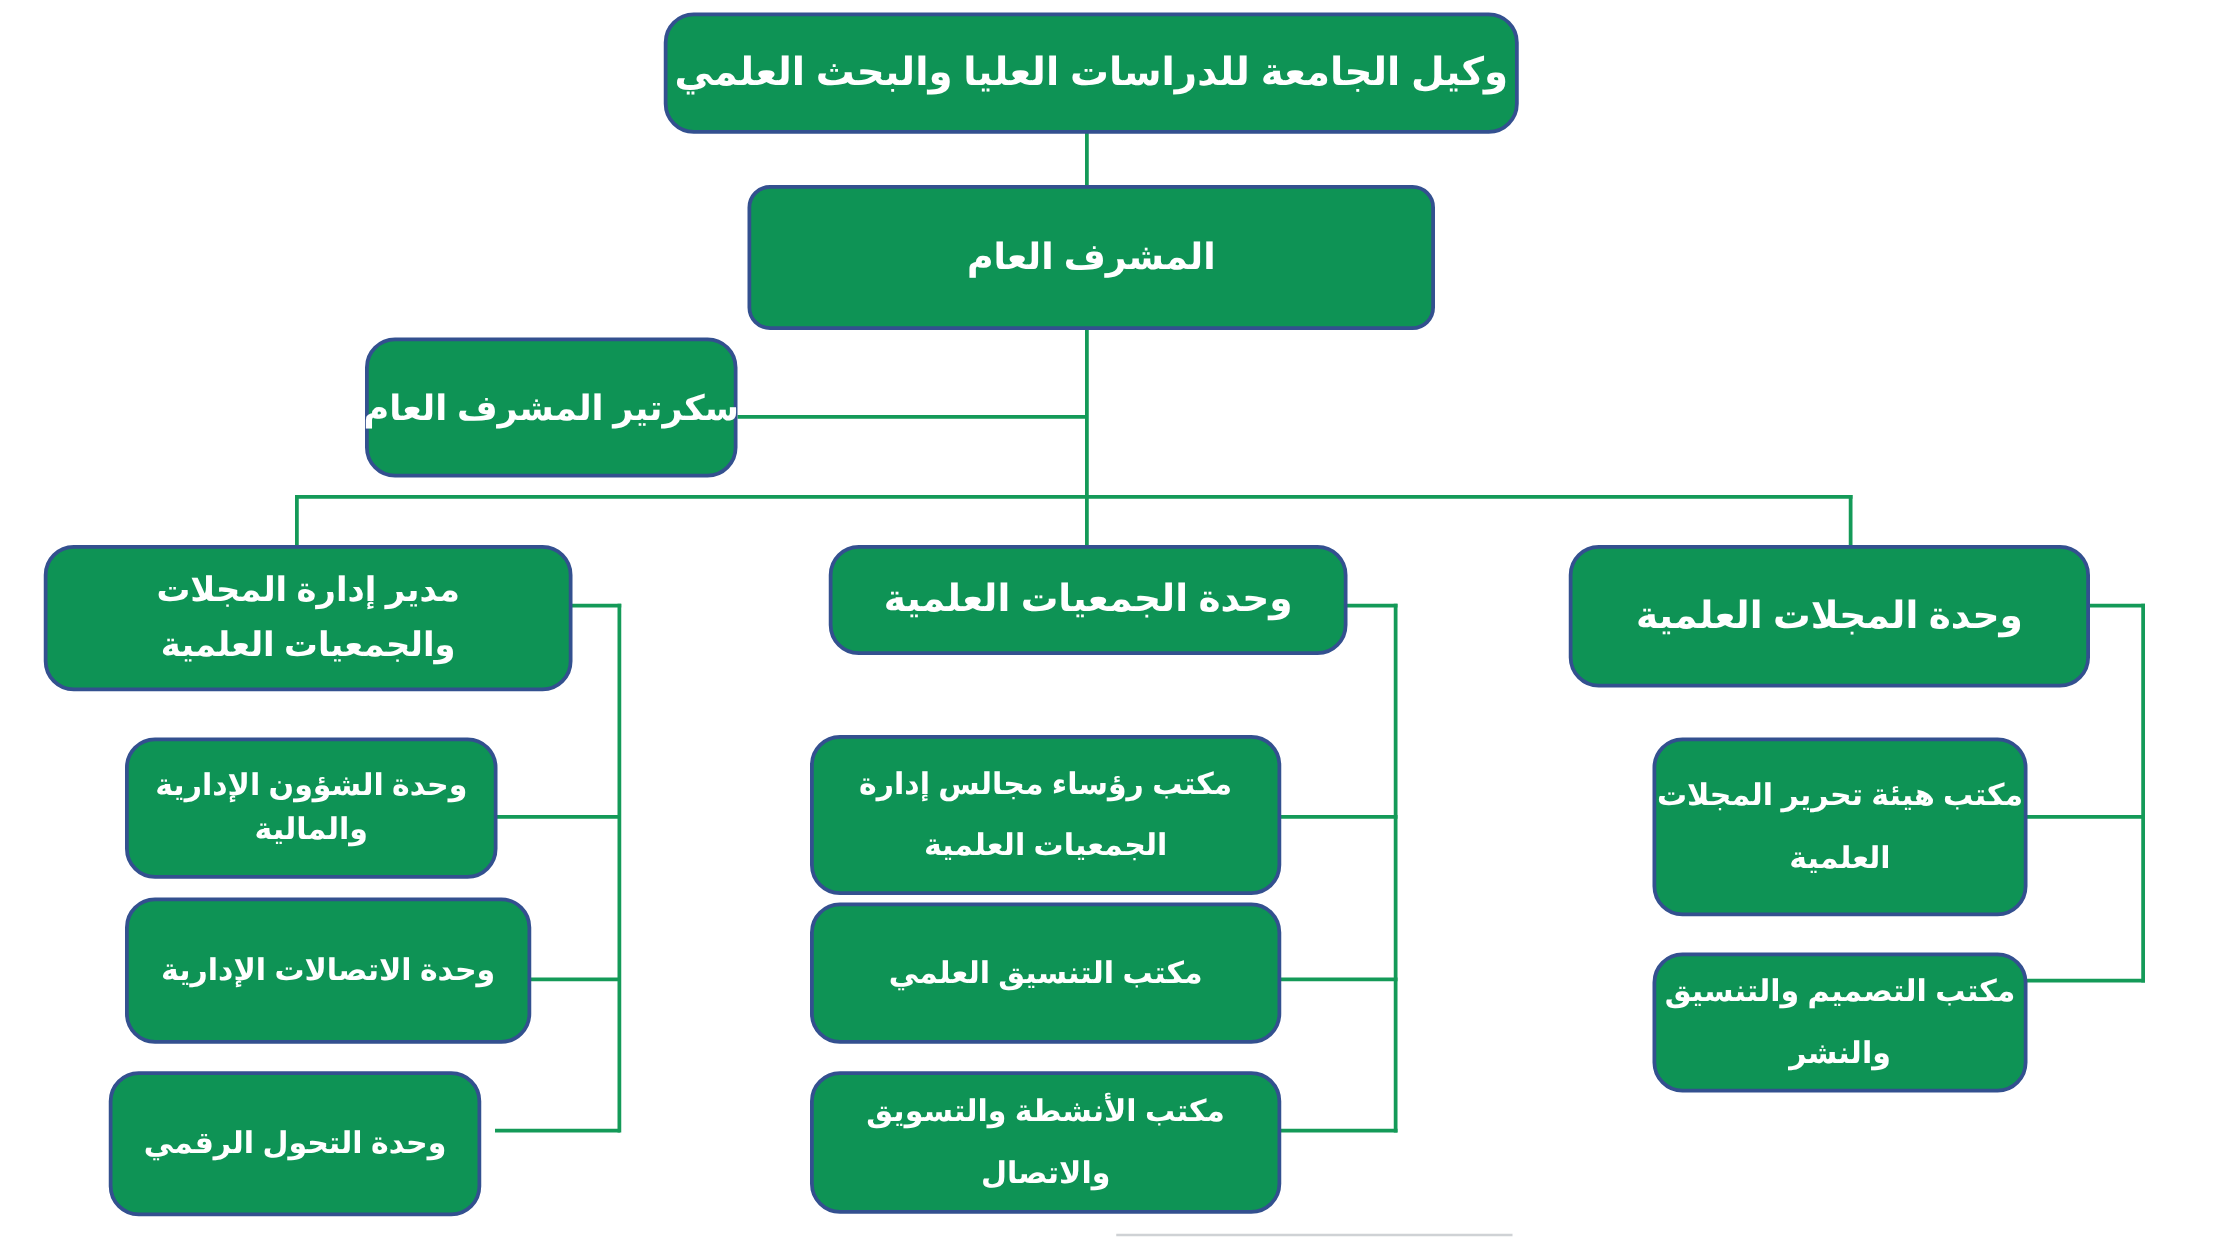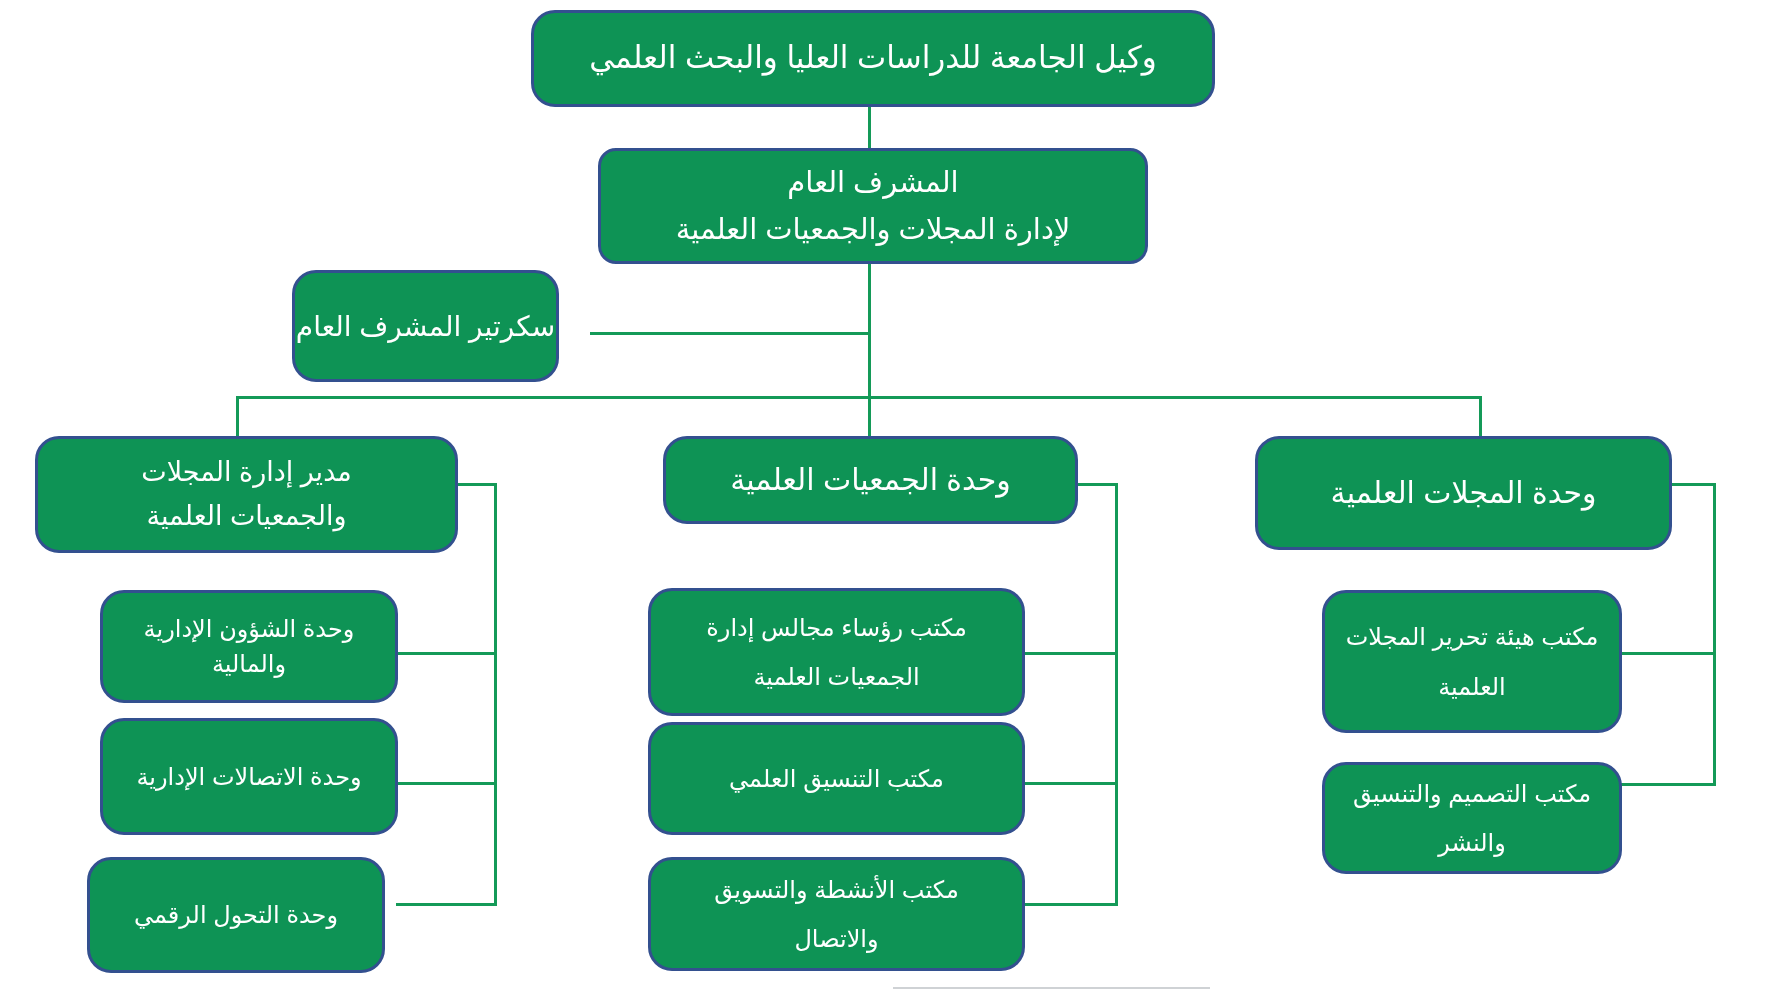--- a/index.html
+++ b/index.html
@@ -20,21 +20,21 @@
     box-sizing: border-box;
     background: var(--box-fill, #0E9355);
     border: 3px solid var(--box-border, #33508F);
     border-radius: 24px;
     color: var(--box-text, #ffffff);
     display: flex;
     flex-direction: column;
     align-items: center;
     justify-content: center;
     text-align: center;
-    font-weight: normal;
+    font-weight: bold;
     direction: rtl;
     line-height: 1.25;
     padding: 0 14px;
   }
   .node .line { display: block; white-space: nowrap; }
   .lh-supervisor { line-height: 1.62; border-radius: 18px; }
   .lh-branch     { line-height: 1.62; }
   .lh-tight      { line-height: 1.45; border-radius: 24px; }
   .lh-loose      { line-height: 2.05; }
   .h-line, .v-line {
@@ -78,24 +78,23 @@
   <div class="v-line" style="left:1713px;top:483px;height:303px"></div>
   <div class="h-line" style="left:1620px;top:652px;width:96px"></div>
   <div class="h-line" style="left:1620px;top:783px;width:96px"></div>
 
   <div class="node" style="left:531px;top:10px;width:684px;height:97px;font-size:31px">
     <span class="line">وكيل الجامعة للدراسات العليا والبحث العلمي</span>
   </div>
 
   <div class="node lh-supervisor" style="left:598px;top:148px;width:550px;height:116px;font-size:29px">
     <span class="line">المشرف العام</span>
-    <span class="line">لإدارة المجلات والجمعيات العلمية</span>
   </div>
 
-  <div class="node" style="left:292px;top:270px;width:267px;height:112px;font-size:28px">
+  <div class="node" style="left:292px;top:270px;width:298px;height:112px;font-size:28px">
     <span class="line">سكرتير المشرف العام</span>
   </div>
 
   <div class="node lh-branch" style="left:35px;top:436px;width:423px;height:117px;font-size:27px">
     <span class="line">مدير إدارة المجلات</span>
     <span class="line">والجمعيات العلمية</span>
   </div>
 
   <div class="node" style="left:663px;top:436px;width:415px;height:88px;font-size:30px">
     <span class="line">وحدة الجمعيات العلمية</span>
@@ -103,21 +102,21 @@
 
   <div class="node" style="left:1255px;top:436px;width:417px;height:114px;font-size:30px">
     <span class="line">وحدة المجلات العلمية</span>
   </div>
 
   <div class="node lh-tight" style="left:100px;top:590px;width:298px;height:113px;font-size:24px">
     <span class="line">وحدة الشؤون الإدارية</span>
     <span class="line">والمالية</span>
   </div>
 
-  <div class="node" style="left:100px;top:718px;width:298px;height:117px;font-size:24px">
+  <div class="node" style="left:100px;top:718px;width:325px;height:117px;font-size:24px">
     <span class="line">وحدة الاتصالات الإدارية</span>
   </div>
 
   <div class="node" style="left:87px;top:857px;width:298px;height:116px;font-size:24px">
     <span class="line">وحدة التحول الرقمي</span>
   </div>
 
   <div class="node lh-loose" style="left:648px;top:588px;width:377px;height:128px;font-size:24px">
     <span class="line">مكتب رؤساء مجالس إدارة</span>
     <span class="line">الجمعيات العلمية</span>

